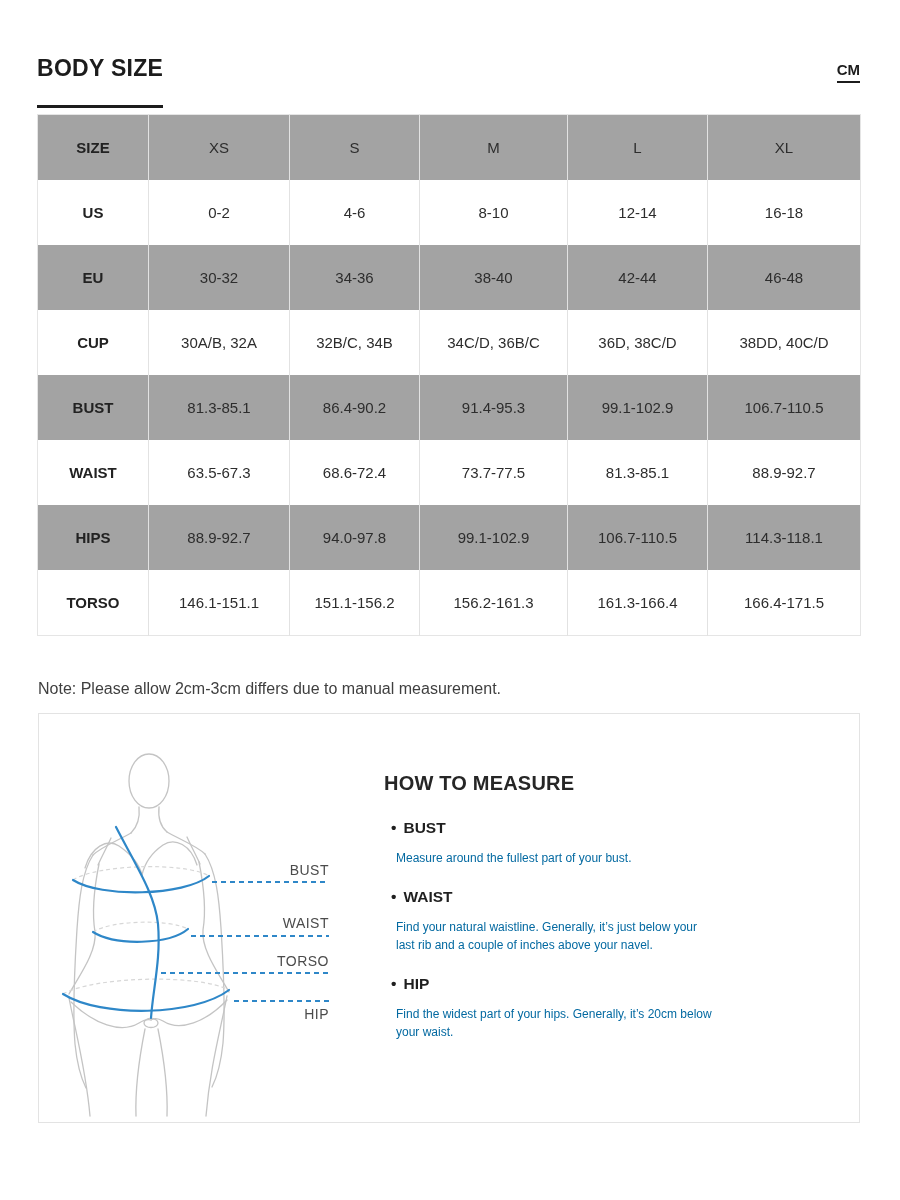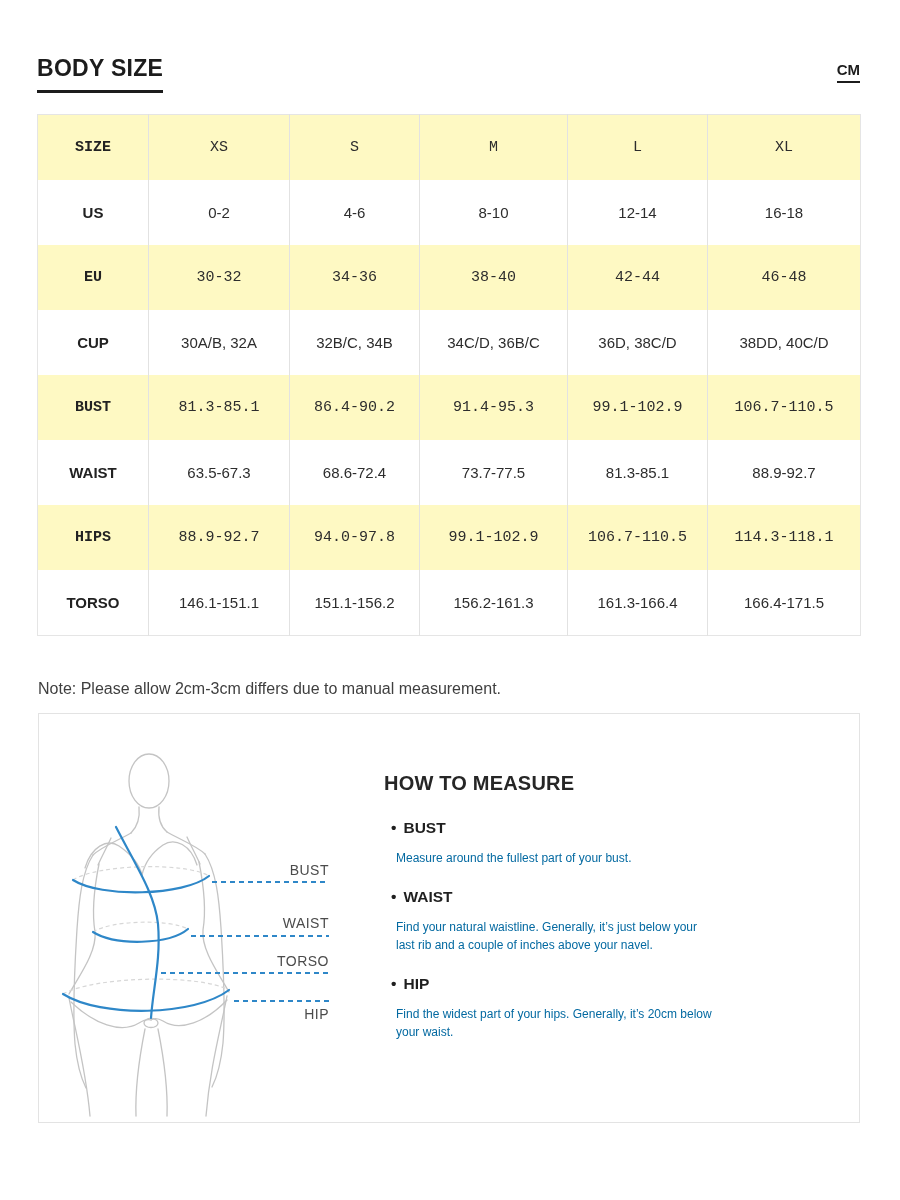--- a/index.html
+++ b/index.html
@@ -5,32 +5,32 @@
   html,body{margin:0;padding:0;background:#fff;}
   .page{
     position:relative;width:900px;height:1200px;background:#ffffff;
     font-family:"Liberation Sans","DejaVu Sans",sans-serif;color:#2d2d2d;
     overflow:hidden;
   }
   
   .hdr{position:absolute;left:37px;top:55px;width:823px;display:flex;
        justify-content:space-between;align-items:flex-start;}
   .title{font-size:23px;font-weight:700;color:#1c1c1c;letter-spacing:.3px;
-         border-bottom:3px solid #1c1c1c;padding-bottom:8px;}
+         border-bottom:3px solid #1c1c1c;padding-bottom:23px;}
   .unit{font-size:15px;font-weight:700;color:#1c1c1c;margin-top:6px;
         border-bottom:2px solid #1c1c1c;padding-bottom:3px;cursor:pointer;}
   
   table.size{position:absolute;left:37px;top:114px;width:823px;
              border-collapse:collapse;table-layout:fixed;
              border:1px solid #e5e5e5;}
   table.size td{height:65px;text-align:center;vertical-align:middle;
                 font-size:15px;color:#2d2d2d;
                 border-right:1px solid #e2e2e2;padding:0 4px;}
   table.size td:last-child{border-right:none;}
-  table.size tr.gray td{background:#fef9c3;font-family:Liberation Mono, monospace;}
+  table.size tr.gray td{background:#a3a3a3;}
   table.size td.rowlabel{font-weight:700;color:#222;}
   
   .note{position:absolute;left:38px;top:656px;font-size:16px;color:#3f3f3f;margin-top:24px;}
   
   .mbox{position:absolute;left:38px;top:713px;width:822px;height:410px;
         border:1px solid #e3e3e3;box-sizing:border-box;background:#fff;}
   .mbox svg{position:absolute;left:0;top:0;}
   .mbox svg text{font-family:"Liberation Sans","DejaVu Sans",sans-serif;
                  font-size:14px;letter-spacing:.5px;fill:#4b4b4b;}
   .howto{position:absolute;left:345px;top:58px;width:455px;}

